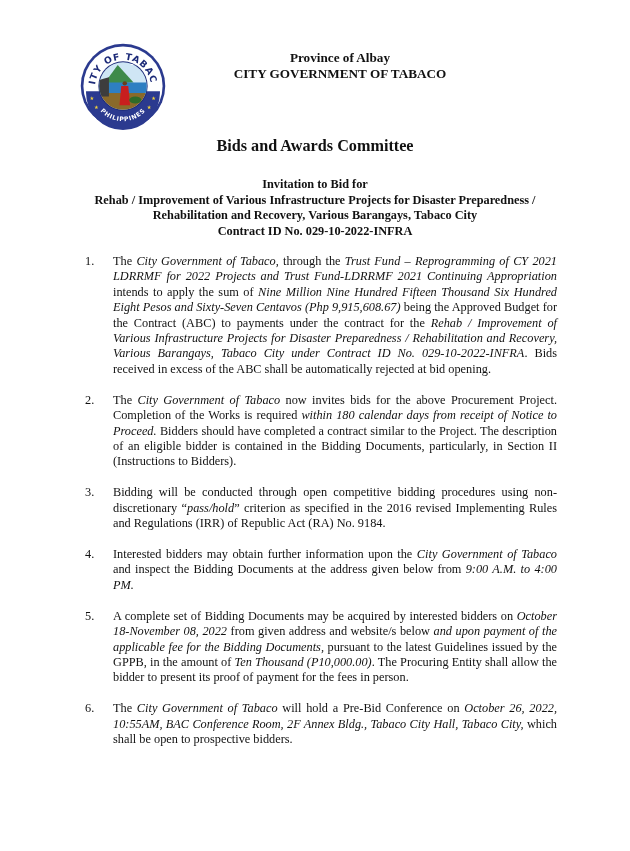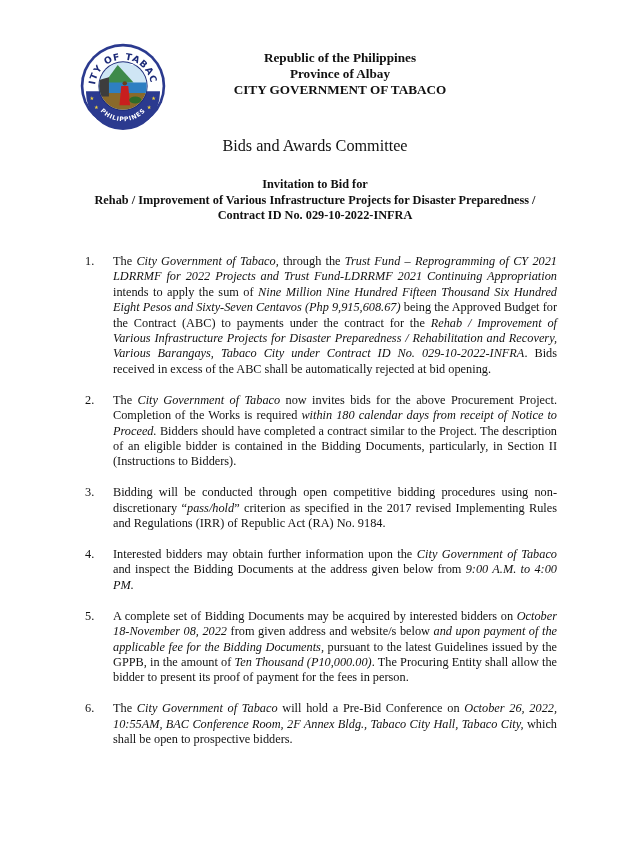--- a/index.html
+++ b/index.html
@@ -3,21 +3,21 @@
 <meta charset="utf-8">
 <style>
   html, body { margin: 0; padding: 0; background: #ffffff; }
   body { width: 630px; height: 851px; position: relative; overflow: hidden;
          font-family: "Liberation Serif", "DejaVu Serif", serif; color: #111; }
   .seal { position: absolute; left: 79px; top: 42px; width: 88px; height: 88px; }
   .header { position: absolute; left: 180px; top: 50px; width: 320px; text-align: center;
             font-weight: bold; font-size: 13.2px; line-height: 16px; }
   .header div { white-space: nowrap; }
   .committee { position: absolute; left: 0; width: 630px; top: 137px; text-align: center;
-               font-weight: normal; font-size: 16.2px; }
+               font-weight: bold; font-size: 16.2px; }
   .itb { position: absolute; left: 0; width: 630px; top: 177px; text-align: center;
          font-weight: bold; font-size: 12.3px; line-height: 15.5px; }
   .itb div { white-space: nowrap; }
   ol.clauses { position: absolute; left: 85px; top: 254px; width: 472px; margin: 0; padding: 0;
                list-style: none; font-size: 12.3px; line-height: 15.4px; }
   ol.clauses li { position: relative; padding-left: 28px; text-align: justify; margin-bottom: 15.5px; }
   ol.clauses li .num { position: absolute; left: 0; top: 0; }
   i { font-style: italic; }
 </style>
 </head>
@@ -54,33 +54,33 @@
   </text>
   <g fill="#f2d23a">
     <text x="12" y="66" font-size="6">★</text>
     <text x="17" y="76" font-size="6">★</text>
     <text x="82" y="66" font-size="6">★</text>
     <text x="77" y="76" font-size="6">★</text>
   </g>
 </svg>
 
 <div class="header">
-  <div>Republic of the Philippines</div>
   <div>Province of Albay</div>
   <div>CITY GOVERNMENT OF TABACO</div>
 </div>
 
 <div class="committee">Bids and Awards Committee</div>
 
 <div class="itb">
   <div>Invitation to Bid for</div>
   <div>Rehab / Improvement of Various Infrastructure Projects for Disaster Preparedness /</div>
+  <div>Rehabilitation and Recovery, Various Barangays, Tabaco City</div>
   <div>Contract ID No. 029-10-2022-INFRA</div>
 </div>
 
 <ol class="clauses">
   <li><span class="num">1.</span><span class="body"><span>The </span><i>City Government of Tabaco</i><span>, through the </span><i>Trust Fund – Reprogramming of CY 2021 LDRRMF for 2022 Projects and Trust Fund-LDRRMF 2021 Continuing Appropriation</i><span> intends to apply the sum of </span><i>Nine Million Nine Hundred Fifteen Thousand Six Hundred Eight Pesos and Sixty-Seven Centavos (Php 9,915,608.67)</i><span> being the Approved Budget for the Contract (ABC) to payments under the contract for the </span><i>Rehab / Improvement of Various Infrastructure Projects for Disaster Preparedness / Rehabilitation and Recovery, Various Barangays, Tabaco City under Contract ID No. 029-10-2022-INFRA</i><span>. Bids received in excess of the ABC shall be automatically rejected at bid opening.</span></span></li>
   <li><span class="num">2.</span><span class="body"><span>The </span><i>City Government of Tabaco</i><span> now invites bids for the above Procurement Project. Completion of the Works is required </span><i>within 180 calendar days from receipt of Notice to Proceed.</i><span>  Bidders should have completed a contract similar to the Project.  The description of an eligible bidder is contained in the Bidding Documents, particularly, in Section II (Instructions to Bidders).</span></span></li>
-  <li><span class="num">3.</span><span class="body"><span>Bidding will be conducted through open competitive bidding procedures using non-discretionary “</span><i>pass/hold</i><span>” criterion as specified in the 2017 revised Implementing Rules and Regulations (IRR) of Republic Act (RA) No. 9184.</span></span></li>
+  <li><span class="num">3.</span><span class="body"><span>Bidding will be conducted through open competitive bidding procedures using non-discretionary “</span><i>pass/hold</i><span>” criterion as specified in the 2016 revised Implementing Rules and Regulations (IRR) of Republic Act (RA) No. 9184.</span></span></li>
   <li><span class="num">4.</span><span class="body"><span>Interested bidders may obtain further information upon the </span><i>City Government of Tabaco</i><span> and inspect the Bidding Documents at the address given below from </span><i>9:00 A.M. to 4:00 PM.</i></span></li>
   <li><span class="num">5.</span><span class="body"><span>A complete set of Bidding Documents may be acquired by interested bidders on </span><i>October 18-November 08, 2022</i><span> from given address and website/s below </span><i>and upon payment of the applicable fee for the Bidding Documents,</i><span> pursuant to the latest Guidelines issued by the GPPB, in the amount of </span><i>Ten Thousand (P10,000.00)</i><span>. The Procuring Entity shall allow the bidder to present its proof of payment for the fees in person.</span></span></li>
   <li><span class="num">6.</span><span class="body"><span>The </span><i>City Government of Tabaco</i><span> will hold a Pre-Bid Conference on </span><i>October 26, 2022, 10:55AM, BAC Conference Room, 2F Annex Bldg., Tabaco City Hall, Tabaco City,</i><span> which shall be open to prospective bidders.</span></span></li>
 </ol>
 
 </body></html>

